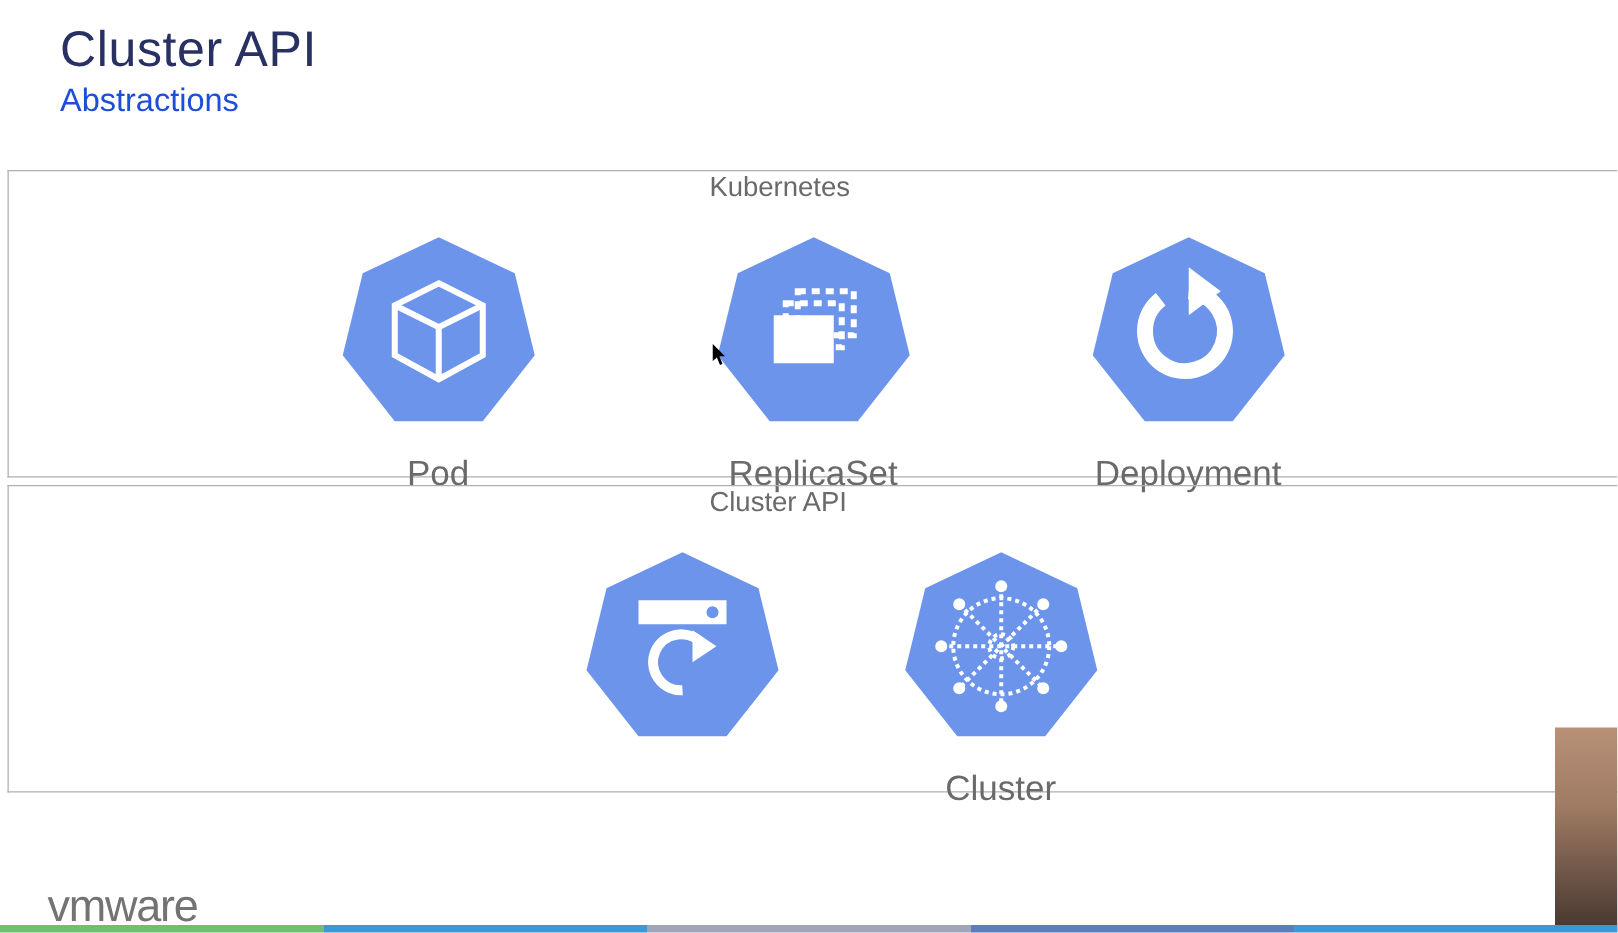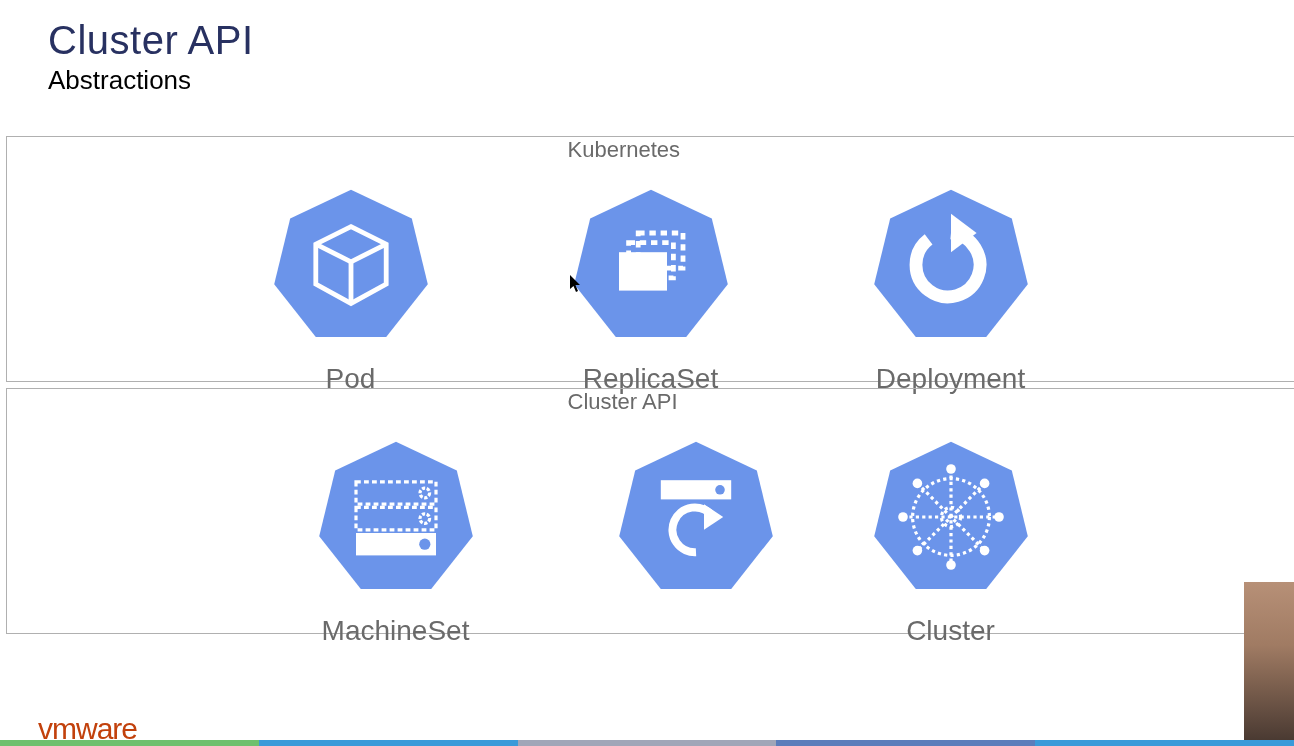--- a/index.html
+++ b/index.html
@@ -11,21 +11,21 @@
   }
   .title {
     font-size: 40px;
     font-weight: 300;
     color: #283161;
     letter-spacing: 0.5px;
   }
   .subtitle {
     font-size: 26px;
     font-weight: 300;
-    color: #000000;
+    color: #1d4ed8;
     margin-top: 2px;
   }
 
   .rows {
     margin-top: 40px;
   }
 
   .row {
     border: 1px solid #b0b0b0;
     border-right: none;
@@ -87,23 +87,23 @@
     color: #000;
     pointer-events: none;
   }
 
   .footer {
     margin-top: auto;
     padding: 0 0 0 38px;
     position: relative;
   }
   .logo {
-    font-size: 30px;
+    font-size: 36px;
     font-weight: 400;
-    color: #c2410c;
+    color: #737373;
     letter-spacing: -1px;
   }
   .logo .thin { font-weight: 300; }
 
   .footer-bar {
     position: absolute;
     left: 0;
     right: 0;
     bottom: 0;
     height: 6px;
@@ -226,27 +226,20 @@
       </div>
     </div>
   </div>
 
   <div class="row">
     <div class="row-label">Cluster API</div>
     <div class="items">
       <div class="item">
         <svg class="hept" viewBox="0 0 100 100">
           <use href="#hept-shape" fill="#6B94EA"></use>
-            <use href="#icon-bars"></use>
-        </svg>
-        <div class="item-label">MachineSet</div>
-      </div>
-      <div class="item">
-        <svg class="hept" viewBox="0 0 100 100">
-          <use href="#hept-shape" fill="#6B94EA"></use>
             <use href="#icon-barcycle"></use>
         </svg>
       </div>
       <div class="item narrow">
         <svg class="hept" viewBox="0 0 100 100">
           <use href="#hept-shape" fill="#6B94EA"></use>
             <use href="#icon-wheel"></use>
         </svg>
         <div class="item-label">Cluster</div>
       </div>

